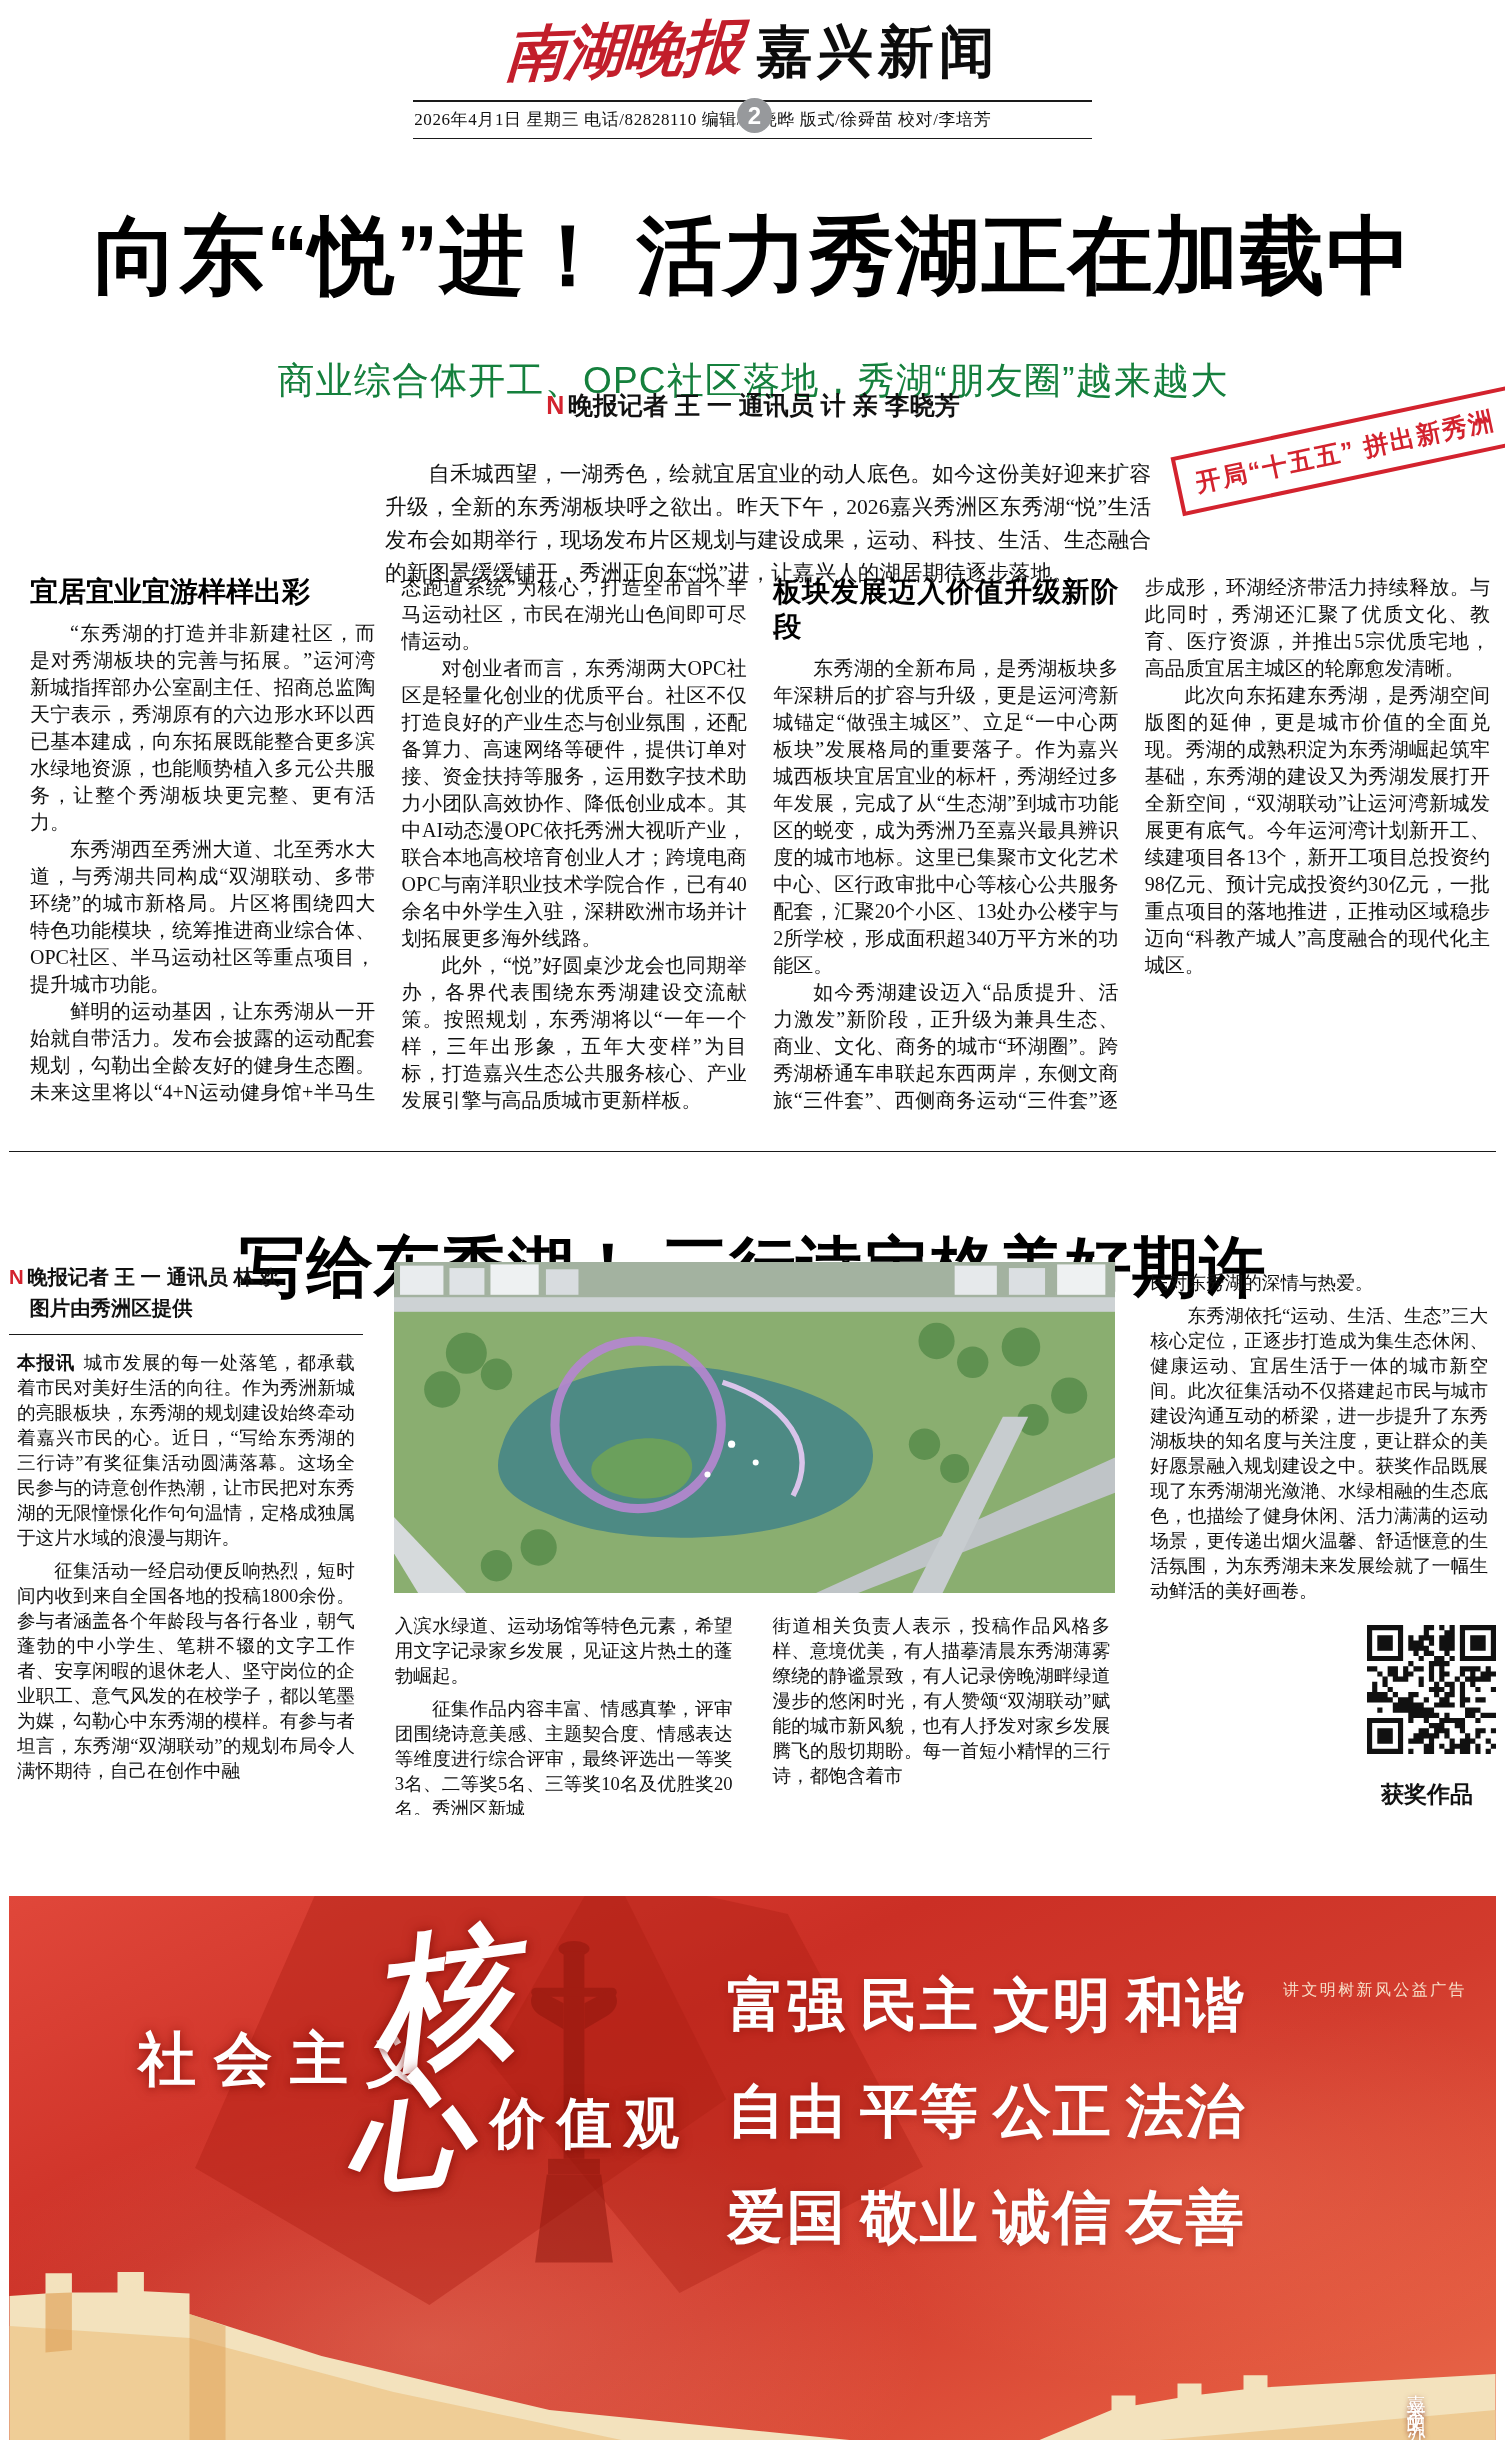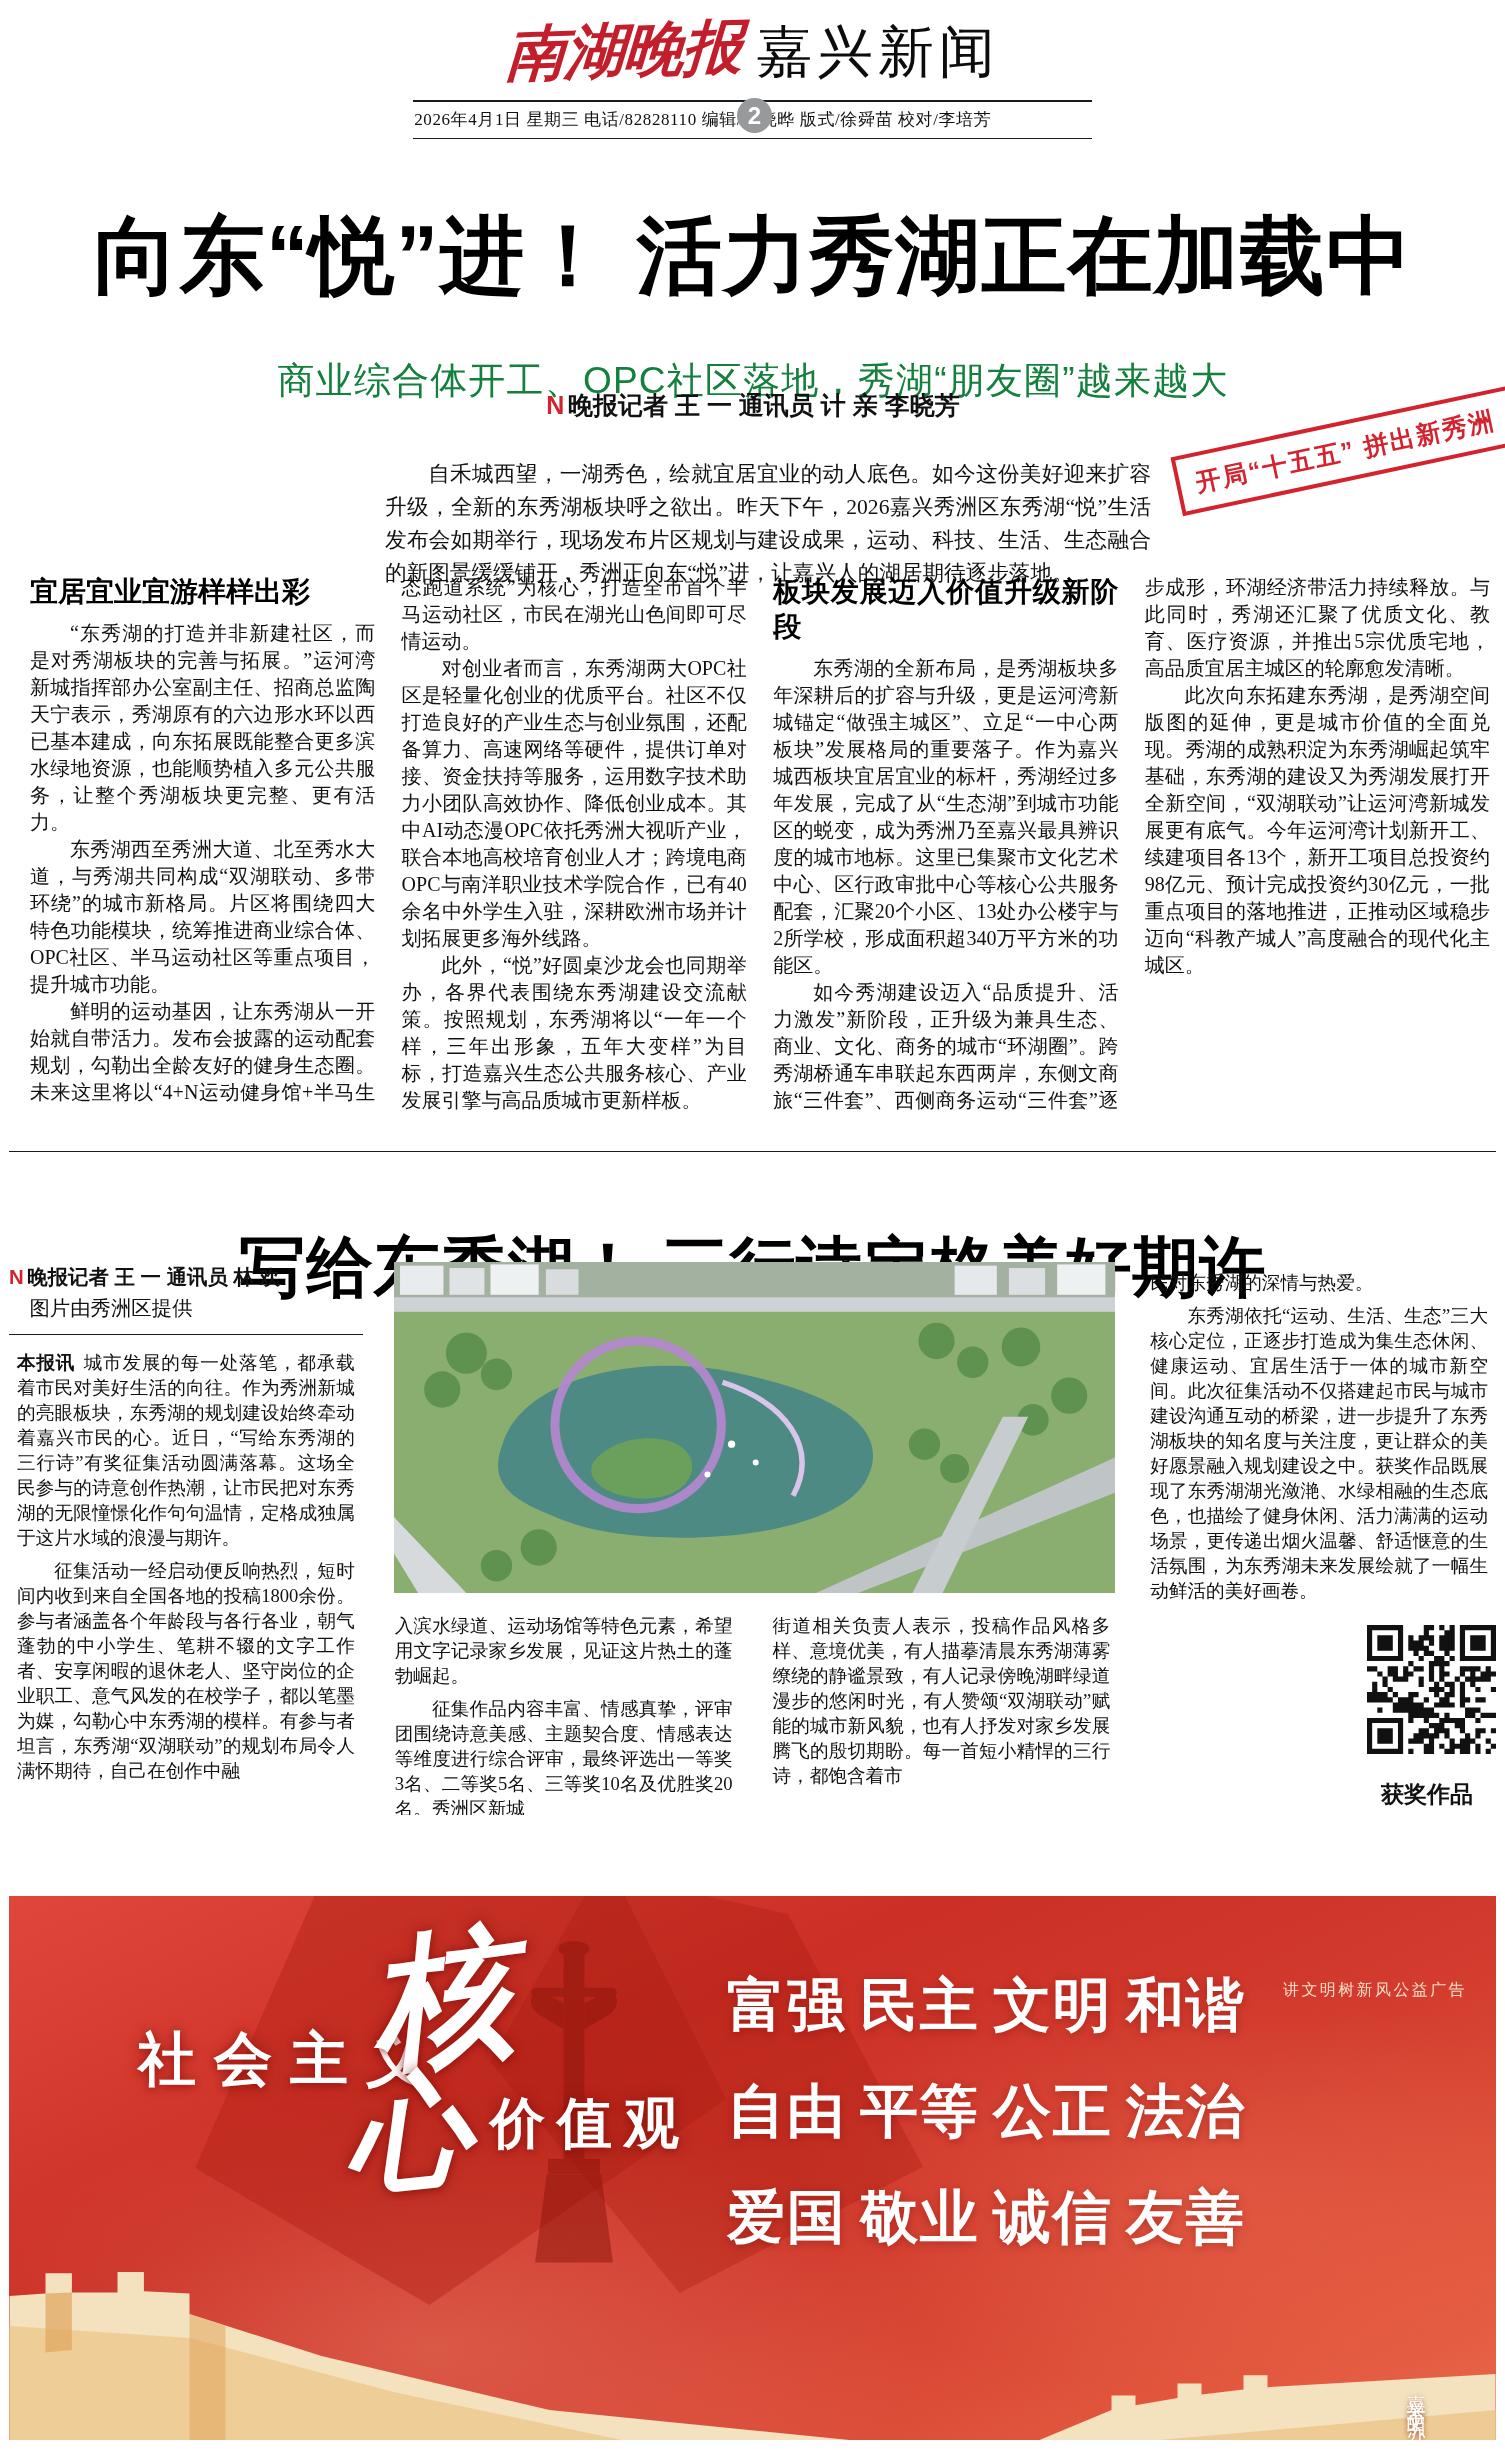--- a/index.html
+++ b/index.html
@@ -5,21 +5,21 @@
   html,body{margin:0;padding:0;background:#fff;}
   body{width:1506px;height:2450px;position:relative;overflow:hidden;
        font-family:"Liberation Serif","DejaVu Serif",serif;color:#111;}
   [data-name]{box-sizing:border-box;}
 
   
   .masthead{position:absolute;top:10.8px;left:413px;width:679px;text-align:center;}
   .mast-row{display:flex;justify-content:center;align-items:baseline;gap:15.6px;}
   .paper-name{font-style:italic;font-weight:bold;font-size:60px;color:#c21e2b;
               transform:skewX(-5deg) rotate(-2deg);letter-spacing:-1.2px;}
-  .section-title{font-weight:400;font-size:56px;letter-spacing:4.8px;color:#0c0c0c;}
+  .section-title{font-weight:700;font-size:56px;letter-spacing:4.8px;color:#0c0c0c;}
   .dateline-wrap{margin-top:8.4px;border-top:2.4px solid #1a1a1a;border-bottom:1.2px solid #1a1a1a;
                  padding:6px 1.2px 7.2px;}
   .dateline{font-size:17px;white-space:nowrap;text-align:left;letter-spacing:0.6px;}
   .page-circle{position:absolute;top:98px;left:737px;width:35px;height:35px;border-radius:50%;
                background:#97999c;color:#fff;font-family:"Liberation Sans","DejaVu Sans",sans-serif;
                font-size:24px;font-weight:700;display:flex;align-items:center;justify-content:center;}
 
   
   .a1-headline{position:absolute;top:192px;left:0;width:100%;text-align:center;
                font-family:"Liberation Sans","DejaVu Sans",sans-serif;font-weight:900;
@@ -49,21 +49,21 @@
   .a2-headline{position:absolute;top:1179px;left:0;width:100%;text-align:center;
                font-family:"Liberation Sans","DejaVu Sans",sans-serif;font-weight:900;
                font-size:66px;letter-spacing:1.2px;color:#000;}
   .a2{position:absolute;top:1262px;left:9px;width:1487px;height:553px;overflow:hidden;
       display:grid;grid-template-columns:repeat(4,1fr);column-gap:24px;
       font-size:18.6px;line-height:25px;text-align:justify;}
   .a2 p{margin:8px;text-indent:2em;}
   .a2 p.cont{text-indent:0;}
   .a2-byline{font-family:"Liberation Sans","DejaVu Sans",sans-serif;font-weight:700;
              font-size:20.4px;line-height:31px;text-align:left;}
-  .a2-credit{font-family:"Liberation Sans","DejaVu Sans",sans-serif;font-weight:400;
+  .a2-credit{font-family:"Liberation Sans","DejaVu Sans",sans-serif;font-weight:700;
              font-size:20.4px;line-height:31px;text-indent:1em;text-align:left;}
   .a2-rule{border:none;border-top:1.2px solid #1a1a1a;margin:9.6px 0 15.6px;}
   .lead-tag{font-family:"Liberation Sans","DejaVu Sans",sans-serif;font-weight:700;margin-right:8.4px;}
   .col-bc{padding-top:343px;}
   .a2-photo{position:absolute;left:385px;top:0;width:721px;height:331px;display:block;}
   .qr-row{display:flex;align-items:flex-end;gap:20.4px;margin-top:21.6px;flex-direction:column;}
   .qr-caption{font-family:"Liberation Sans","DejaVu Sans",sans-serif;font-weight:700;
               font-size:23px;line-height:40px;padding-bottom:3.6px;white-space:nowrap;}
 
   

